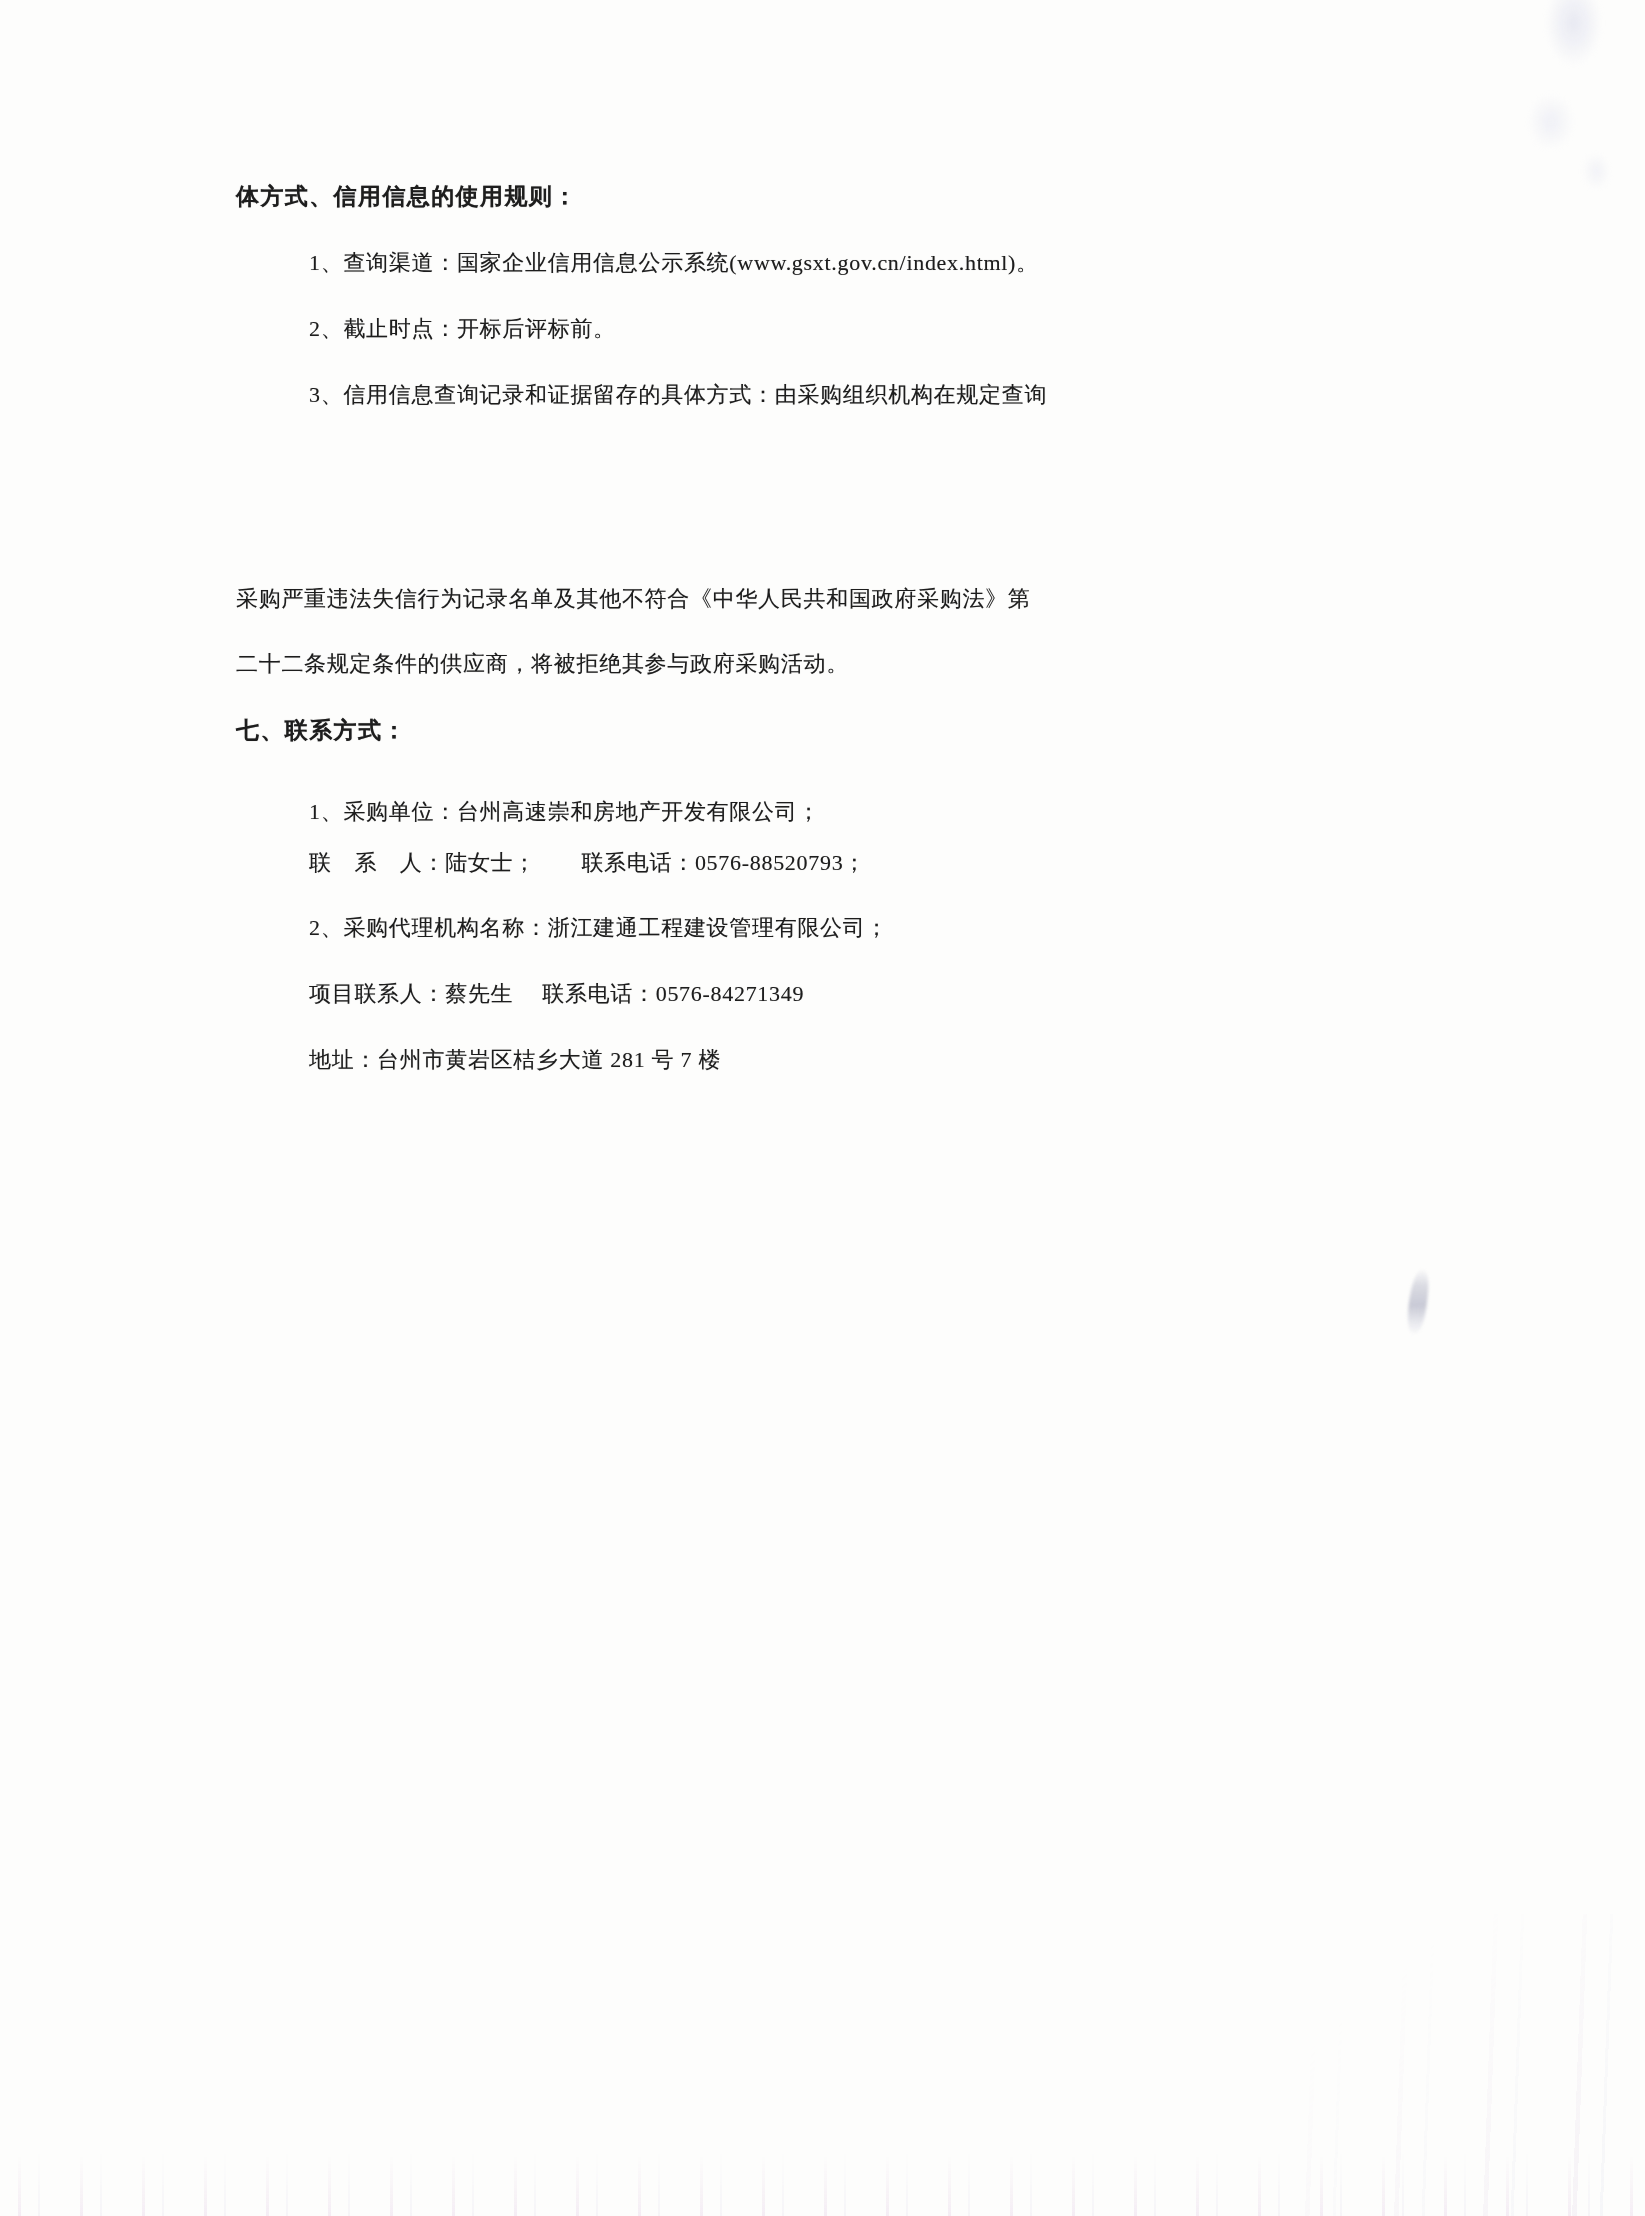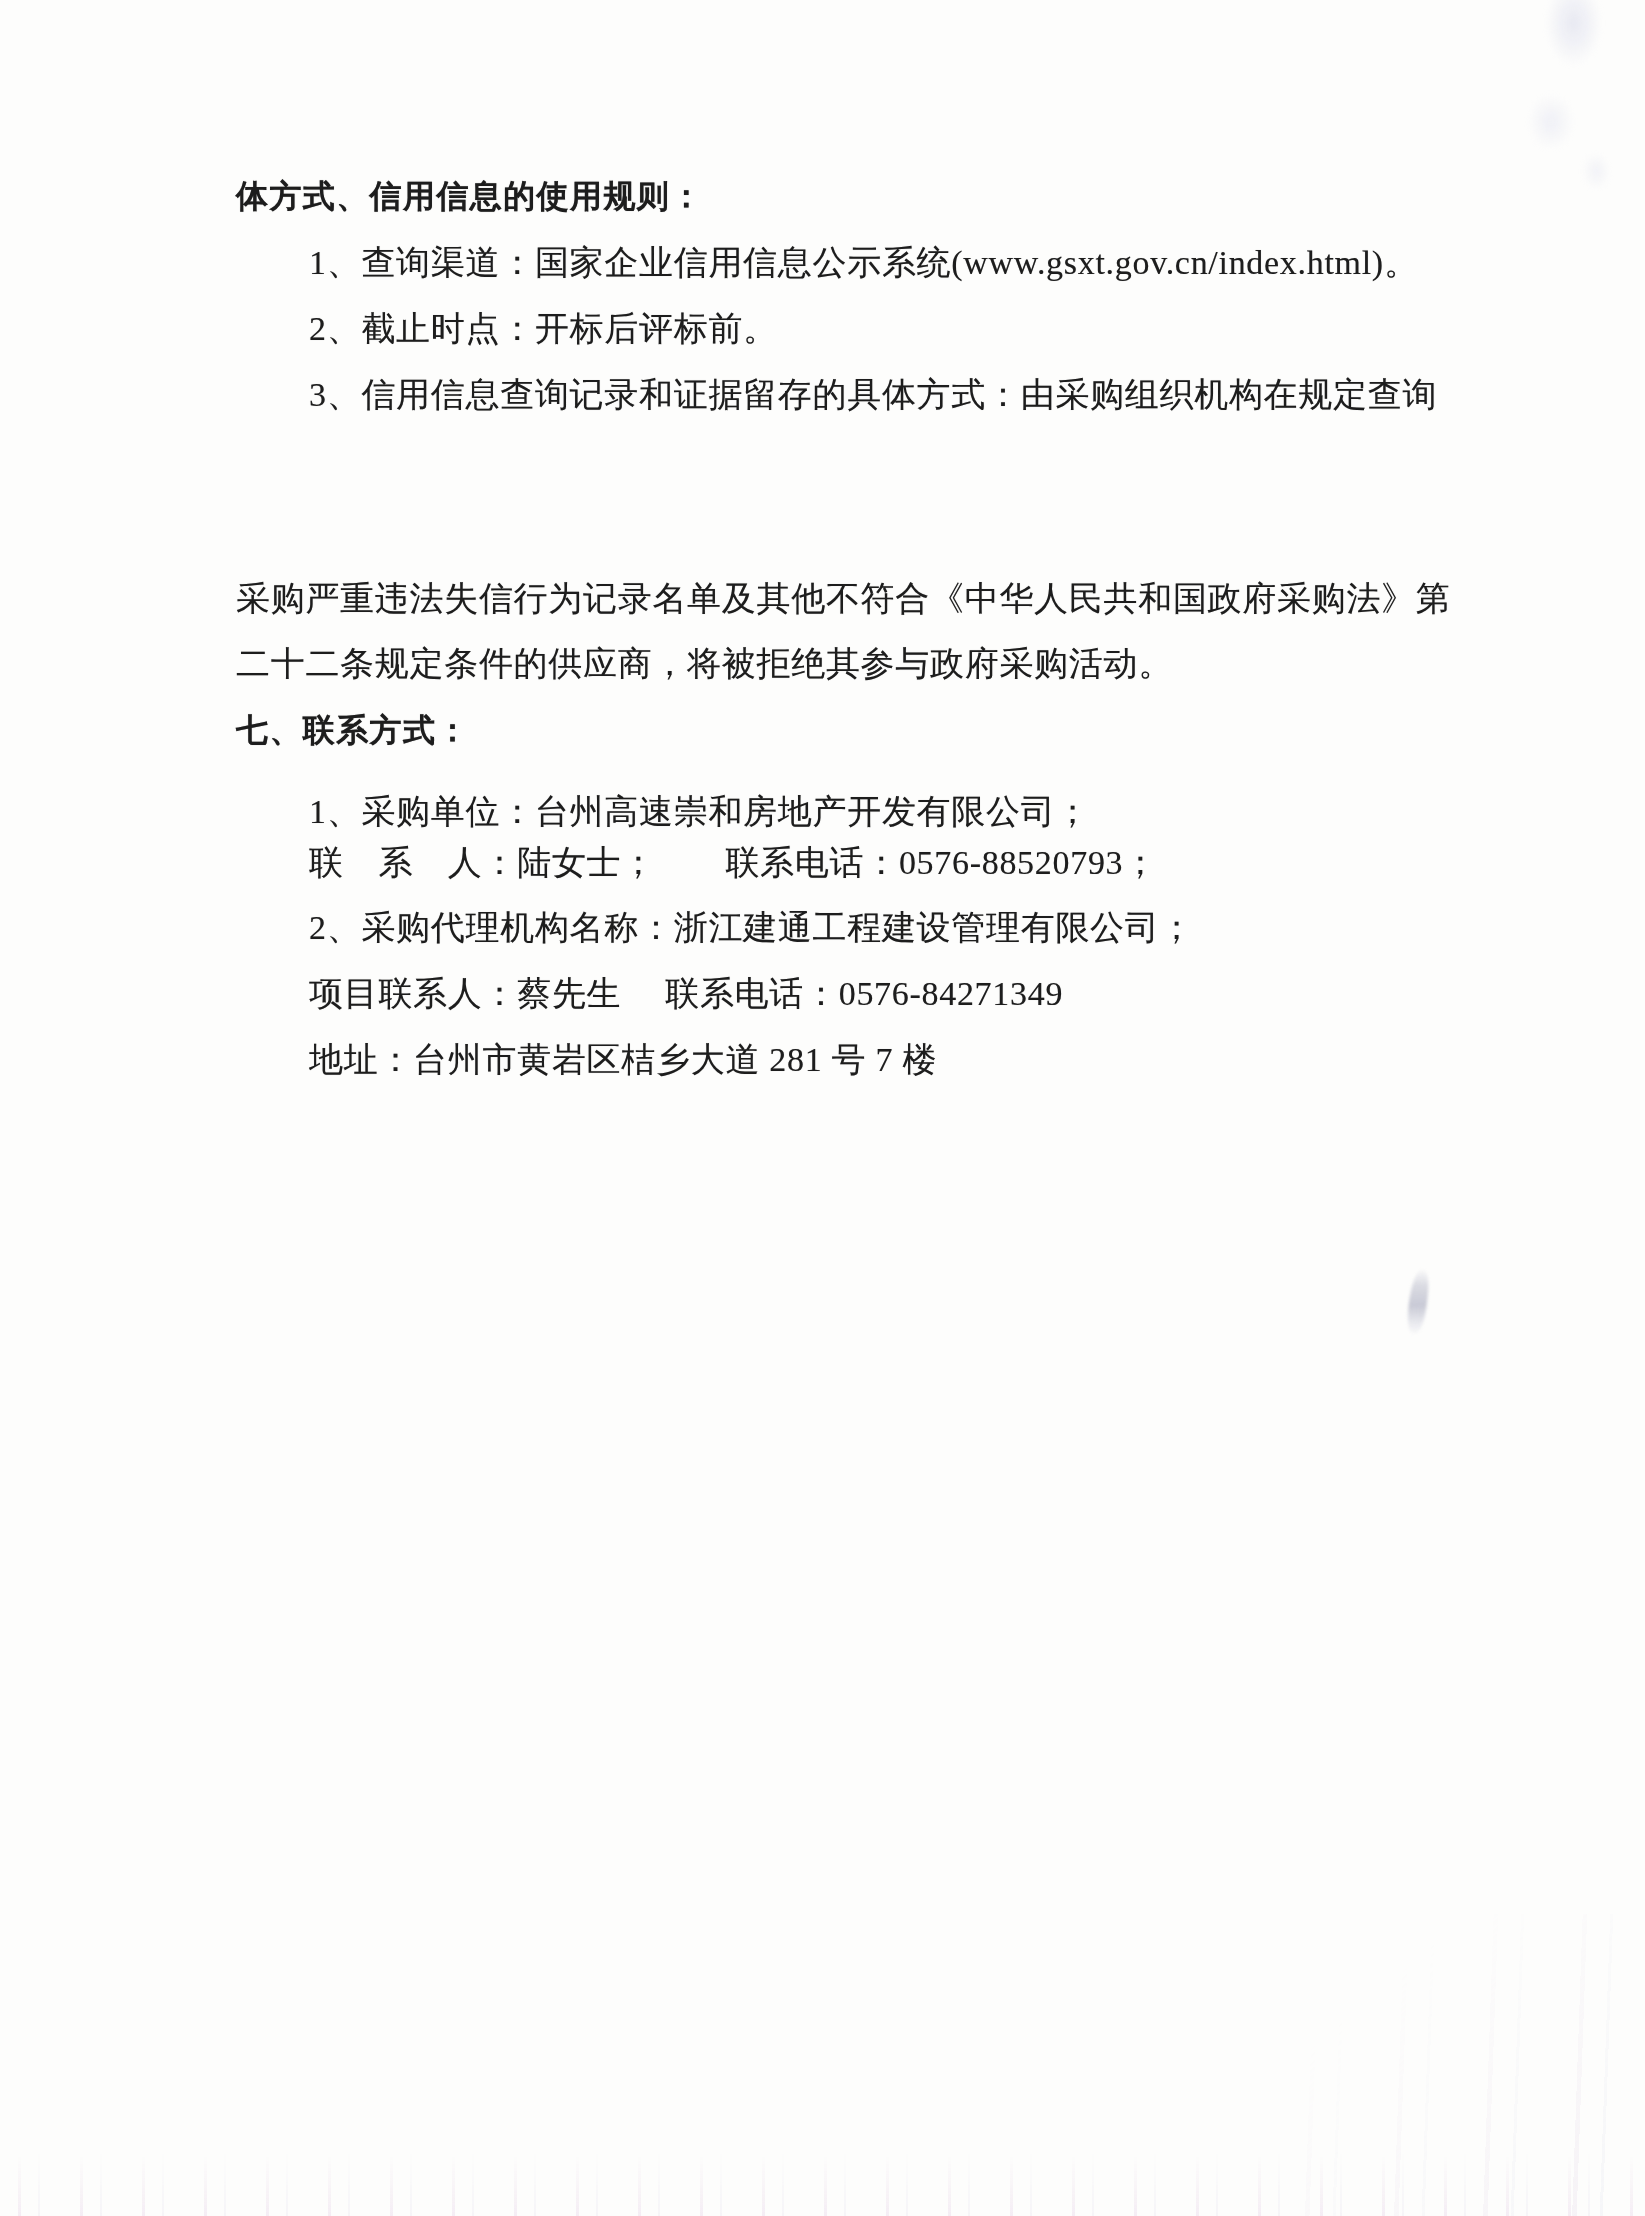--- a/index.html
+++ b/index.html
@@ -12,31 +12,31 @@
     width: 1645px;
     height: 2216px;
     background: var(--bg, #fdfdfc);
     overflow: hidden;
     font-family: "Liberation Serif", "DejaVu Serif", serif;
     color: var(--ink, #1d1d1d);
   }
   .line {
     position: absolute;
     left: 309px;
-    font-size: 34px;
+    font-size: 22px;
     line-height: 41px;
     white-space: pre;
     letter-spacing: 0.7px;
     text-shadow: 0 0 0.7px rgba(20,20,20,0.4);
   }
   .line.flush { left: 236px; }
   .line.heading {
     left: 236px;
     font-weight: 700;
-    font-size: 32px;
+    font-size: 23px;
     letter-spacing: 1.4px;
     text-shadow: 0 0 0.7px rgba(10,10,10,0.55);
     font-family: Liberation Serif, serif;
   }
   
   .smudge-top-right {
     position: absolute;
     top: -13.7px;
     left: 1483px;
     width: 151px;

